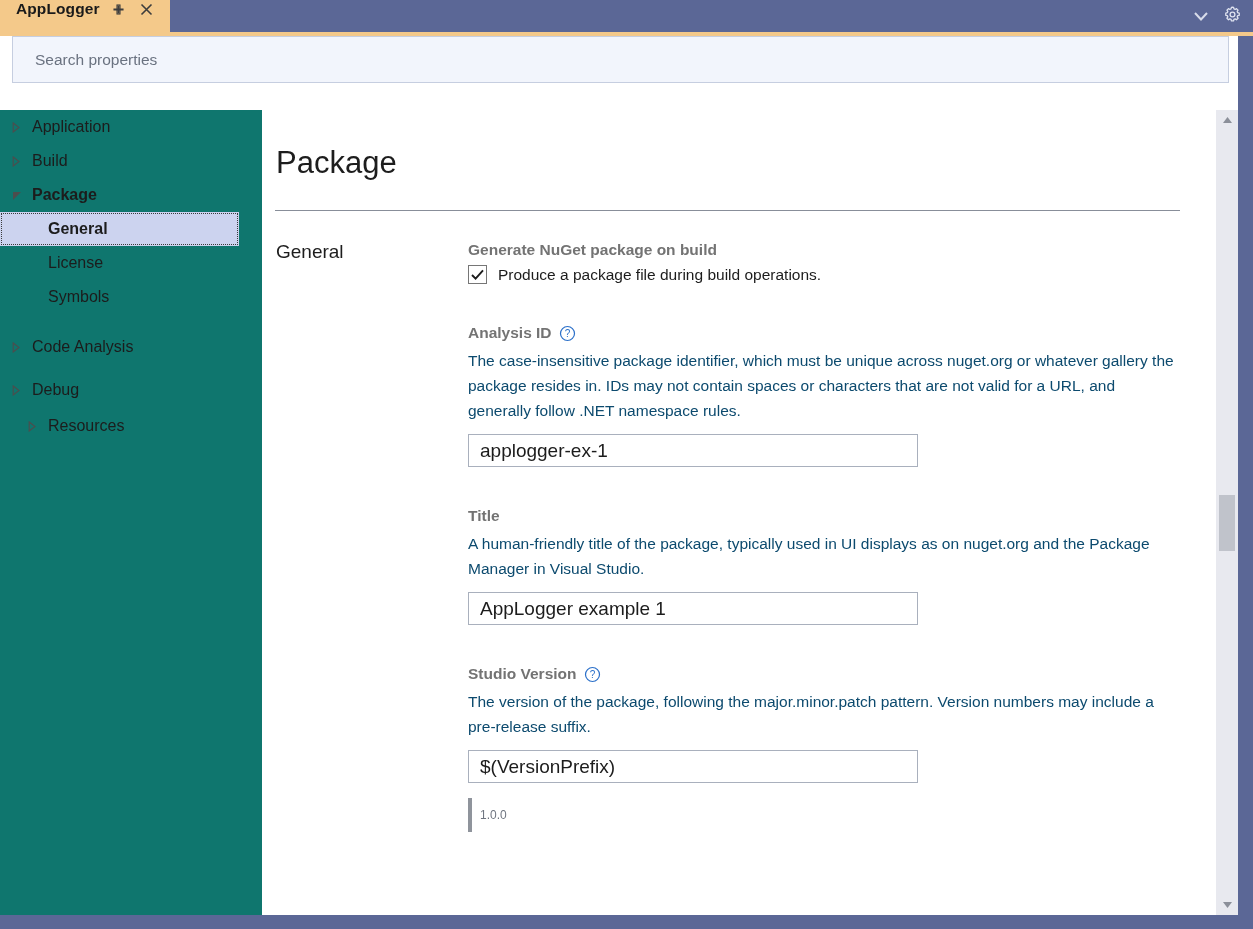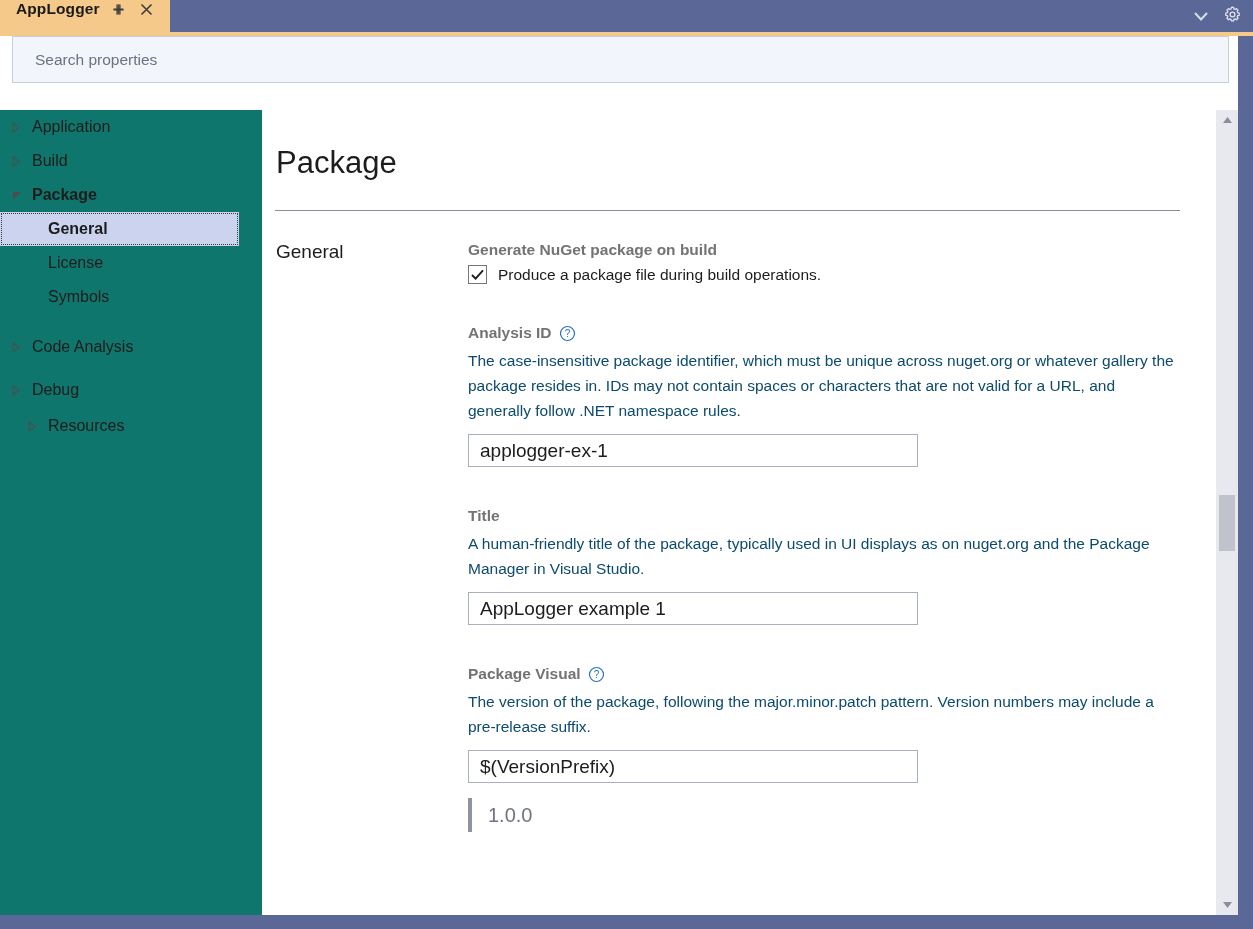--- a/index.html
+++ b/index.html
@@ -199,22 +199,22 @@
     align-items: center;
     margin-top: 15px;
     height: 34px;
   }
   .eval-bar {
     width: 4px; height: 34px;
     background: #8f949c;
     flex: 0 0 4px;
   }
   .eval-value {
-    margin-left: 16px;
-    font-size: 20px;
+    margin-left: 8px;
+    font-size: 12px;
     color: #6f7580;
     text-align: center;
   }
 
   .gap-lg { height: 40px; }
 
   
   #vscroll {
     position: absolute;
     left: 1216px; top: 110px;
@@ -402,21 +402,21 @@
         <span class="field-label">Title</span>
       </div>
       <div class="field-desc">A human-friendly title of the package, typically used in UI displays as on nuget.org and the Package Manager in Visual Studio.</div>
       <input class="text-input" type="text" value="AppLogger example 1" style="">
     </div>
 
     <div class="gap-lg"></div>
 
     <div class="field-block">
       <div class="field-label-row">
-        <span class="field-label">Package Visual</span>
+        <span class="field-label">Studio Version</span>
         <span class="help-icon">
           <svg width="17" height="17" viewBox="0 0 17 17">
             <circle cx="8.5" cy="8.5" r="7" fill="none" stroke="#2a6fc9" stroke-width="1.2"></circle>
             <text x="8.5" y="12.3" font-family="Liberation Sans, sans-serif" font-size="10" fill="#2a6fc9" text-anchor="middle">?</text>
           </svg>
         </span>
       </div>
       <div class="field-desc">The version of the package, following the major.minor.patch pattern. Version numbers may include a pre-release suffix.</div>
       <input class="text-input" type="text" value="$(VersionPrefix)" style="">
       <div class="eval-hint">

